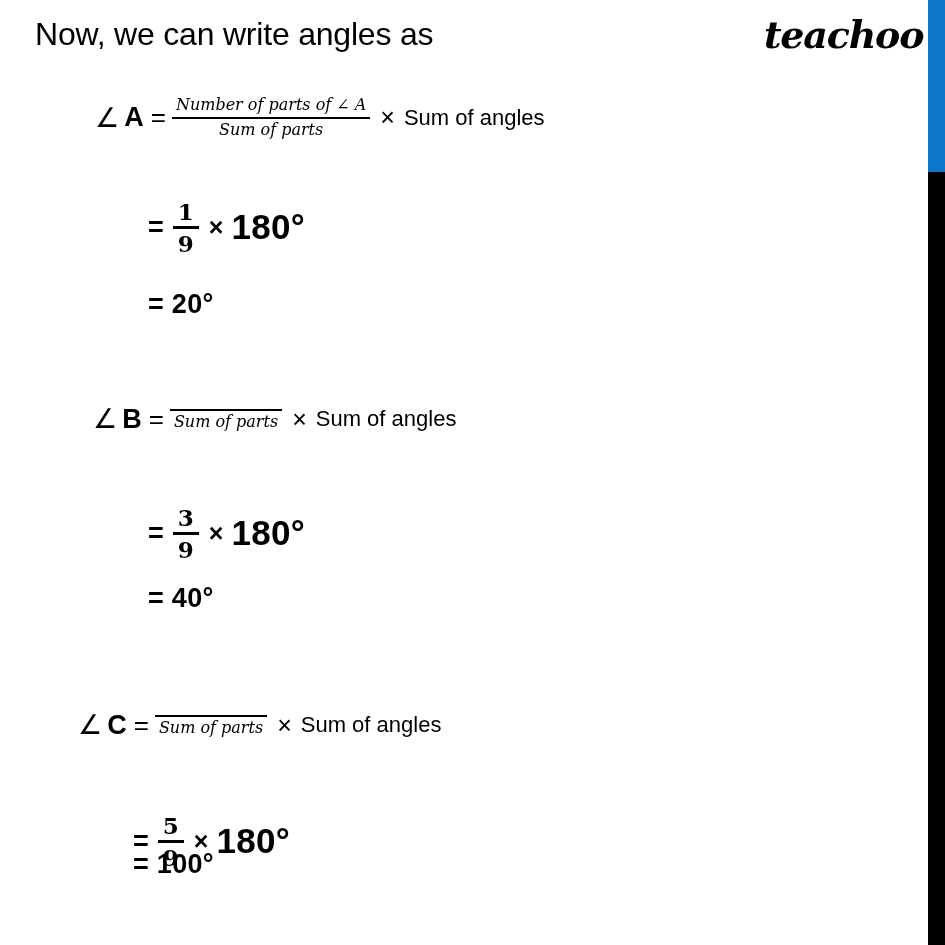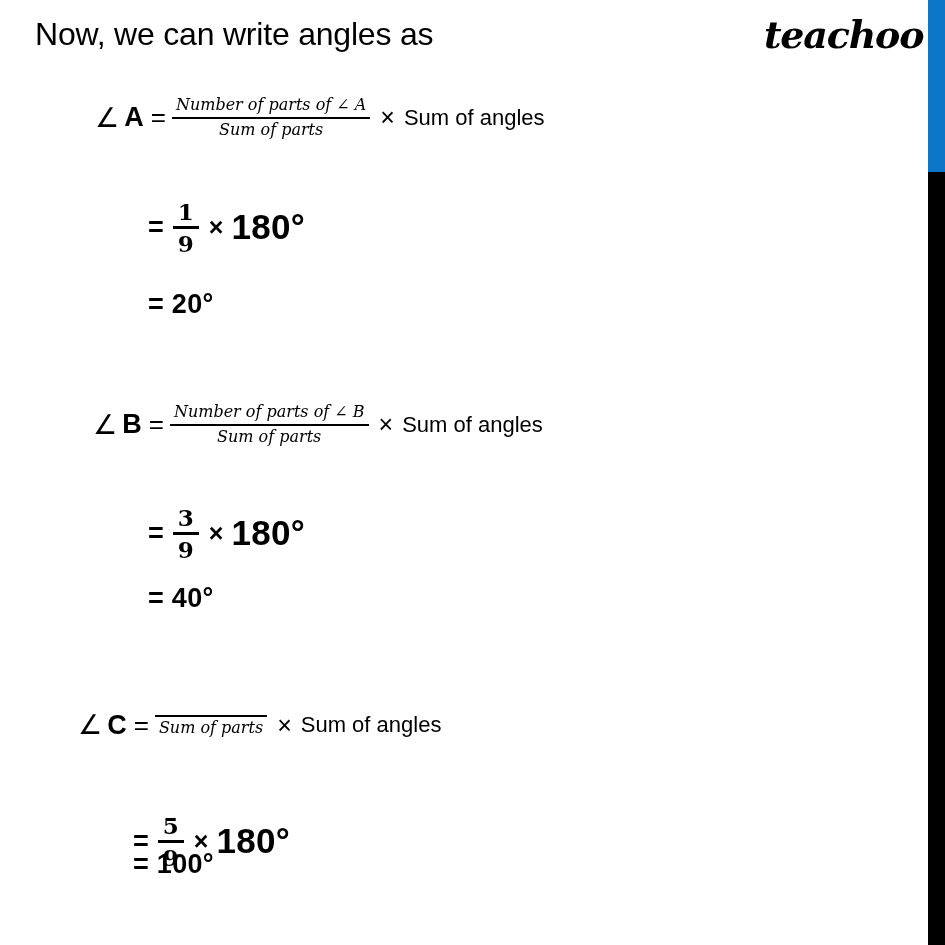--- a/index.html
+++ b/index.html
@@ -197,21 +197,20 @@
 
 <div class="result-row" style="left:148px; top:277px;margin-top:12px;">= 20°</div>
 
 <div class="eq-row" style="left:93px; top:403px;">
   <span class="angle-label">
     <span class="ang-sym">∠</span>
     <span>B</span>
     <span class="eqsign">=</span>
   </span>
   <span class="frac word-frac">
-    <span class="num">Number of parts of ∠ B</span>
     <span class="bar"></span>
     <span class="den">Sum of parts</span>
   </span>
   <span class="times">×</span>
   <span class="tail">Sum of angles</span>
 </div>
 
 <div class="eq-row" style="left:148px; top:504px;">
   <span class="eq-lead">=</span>
   <span class="frac num-frac">

